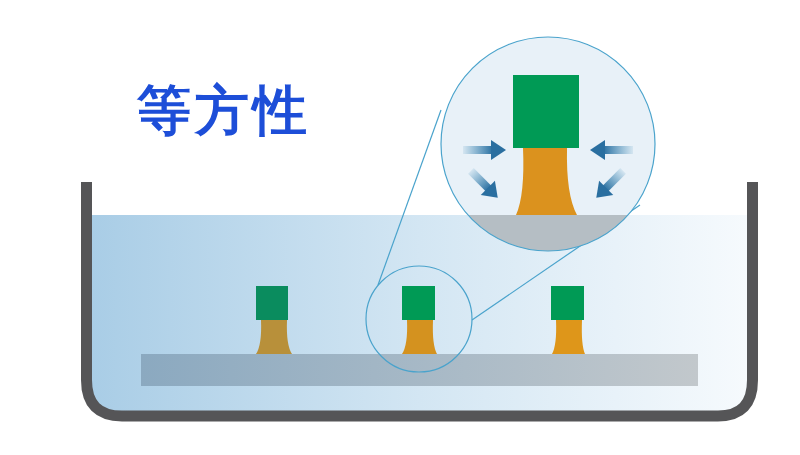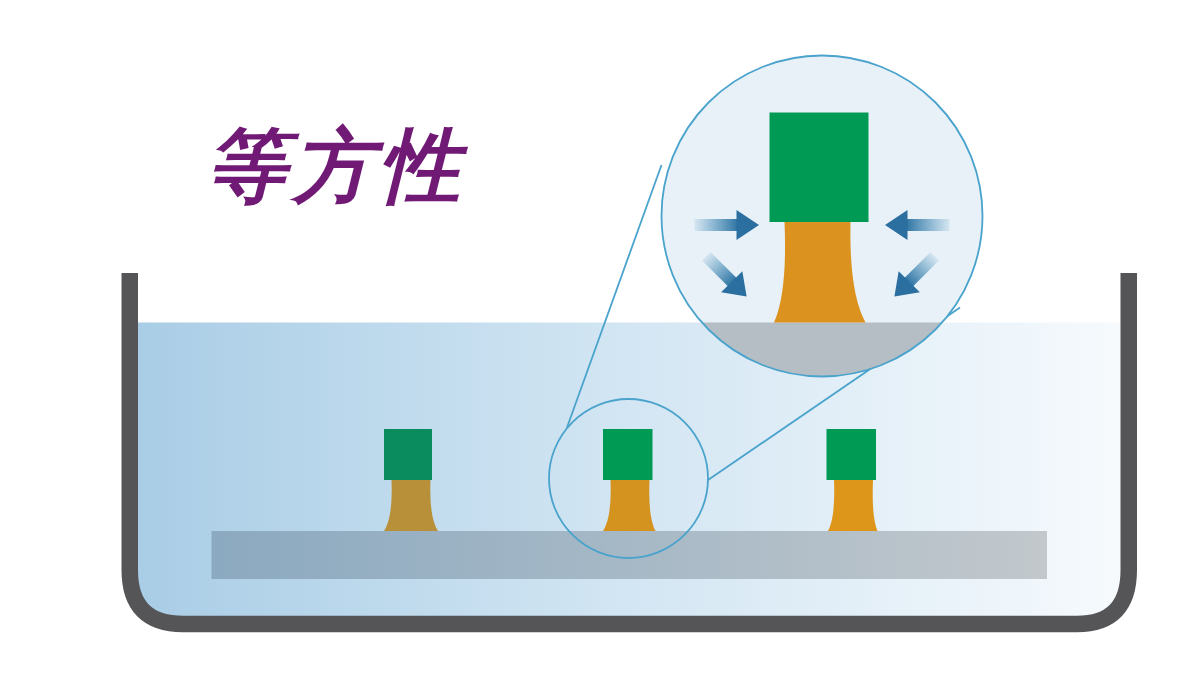--- a/index.html
+++ b/index.html
@@ -1,17 +1,17 @@
 <!DOCTYPE html>
 <html><head>
 <meta charset="utf-8">
 <style>
   html,body{margin:0;padding:0;background:#fff;}
   body{width:800px;height:455px;position:relative;overflow:hidden;font-family:"DejaVu Sans",sans-serif;}
-  #title{position:absolute;left:137px;top:84px;font-size:54px;font-weight:bold;color:#701a75;letter-spacing:4px;line-height:1;font-style:italic;}
+  #title{position:absolute;left:137px;top:84px;font-size:54px;font-weight:bold;color:#1d4ed8;letter-spacing:4px;line-height:1;}
   svg{position:absolute;left:0;top:0;}
 </style>
 </head>
 <body>
 
 <div id="title">等方性</div>
 
 <svg width="800" height="455" viewBox="0 0 800 455">
   <defs>
     <linearGradient id="liq" x1="0" x2="1" y1="0" y2="0">

